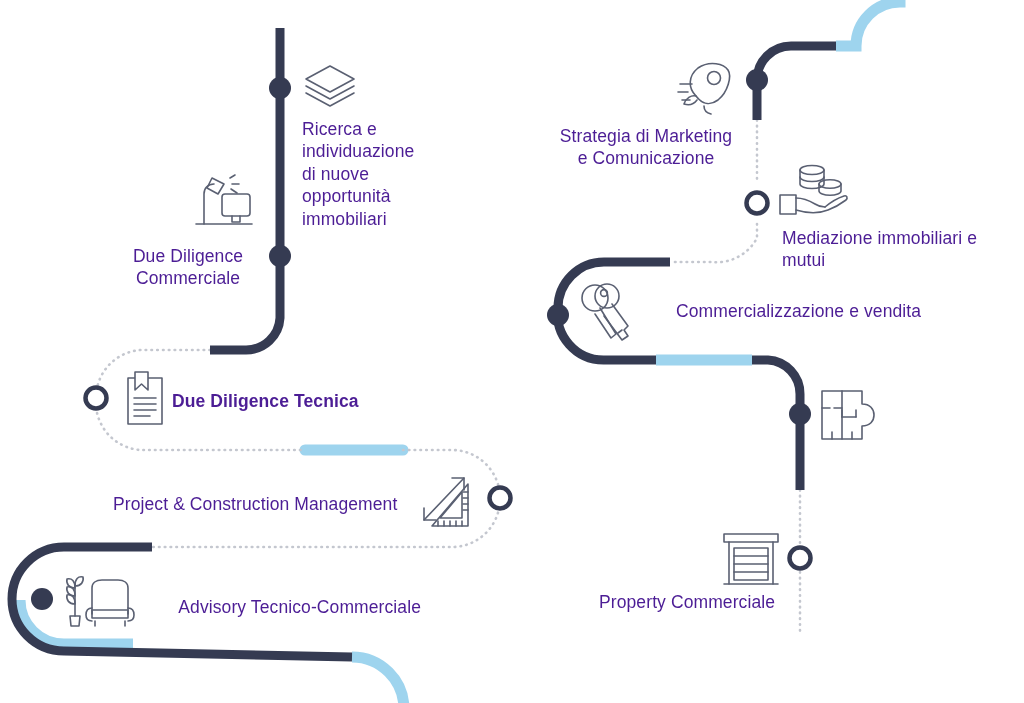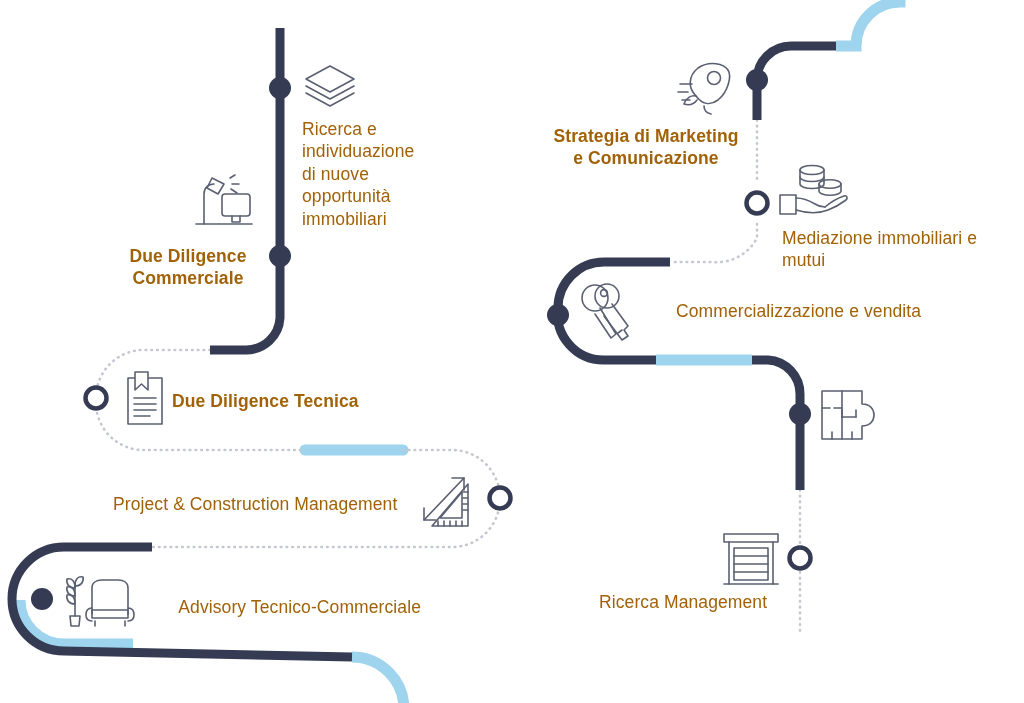--- a/index.html
+++ b/index.html
@@ -19,30 +19,30 @@
   }
   #flow-svg {
     position: absolute;
     left: 0;
     top: 0;
     width: 1024px;
     height: 703px;
   }
   .node-label {
     position: absolute;
-    color: #a16207;
+    color: #4c1d95;
     font-family: "Liberation Sans", sans-serif;
     font-size: 17.5px;
     line-height: 1.28;
     letter-spacing: 0.1px;
     white-space: pre-line;
     pointer-events: auto;
   }
   .lbl-right  { text-align: left; }
-  .lbl-center { text-align: center; font-weight: bold; }
+  .lbl-center { text-align: center; }
 
   .icon-box {
     position: absolute;
     color: #474d61;
   }
   .icon-box svg { display: block; overflow: visible; }
 </style>
 </head>
 <body>
 
@@ -232,15 +232,15 @@
   <div class="node-label lbl-right" style="left:141px; top:596px; width:280px;text-align:right;">Advisory Tecnico-Commerciale</div>
 
   <div class="node-label lbl-center" style="left:553px; top:125px; width:186px;">Strategia di Marketing
 e Comunicazione</div>
 
   <div class="node-label lbl-right" style="left:782px; top:227px; width:236px;">Mediazione immobiliari e mutui</div>
 
   <div class="node-label lbl-right" style="left:676px; top:300px; width:250px;">Commercializzazione e vendita</div>
 
 
-  <div class="node-label lbl-right" style="left:599px; top:591px; width:190px;">Ricerca Management</div>
+  <div class="node-label lbl-right" style="left:599px; top:591px; width:190px;">Property Commerciale</div>
 
 </div>
 
 </body></html>

